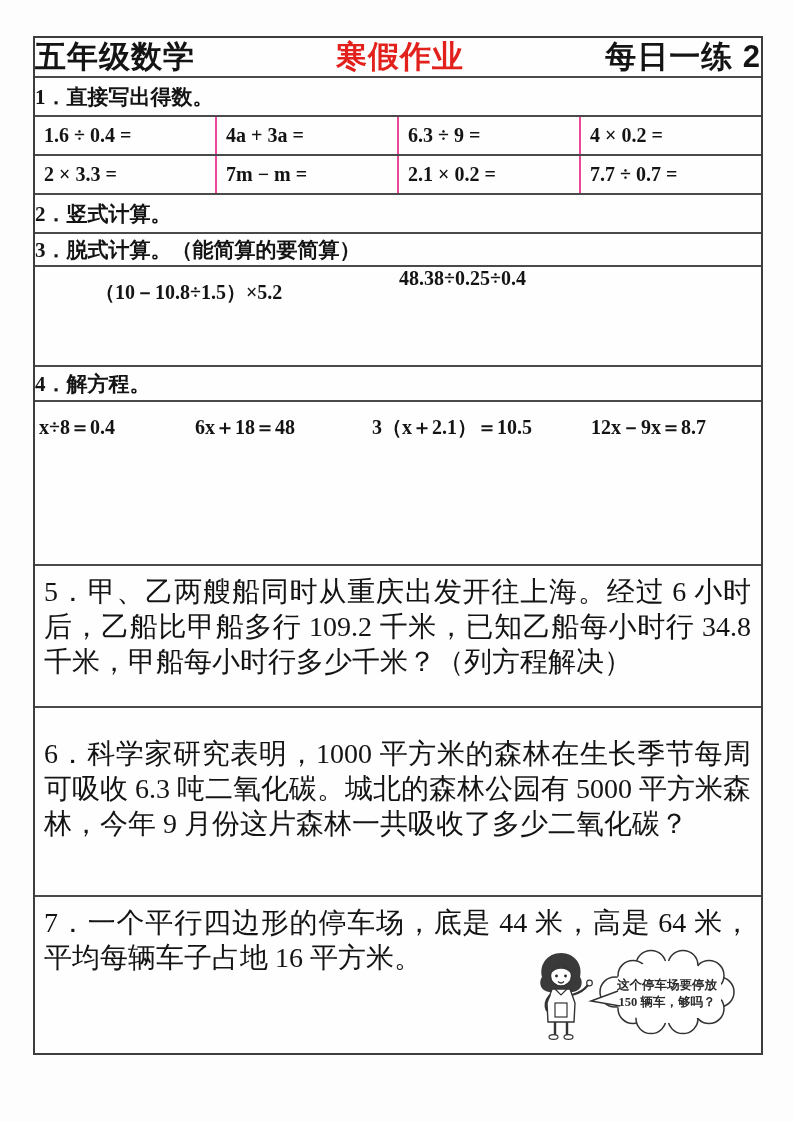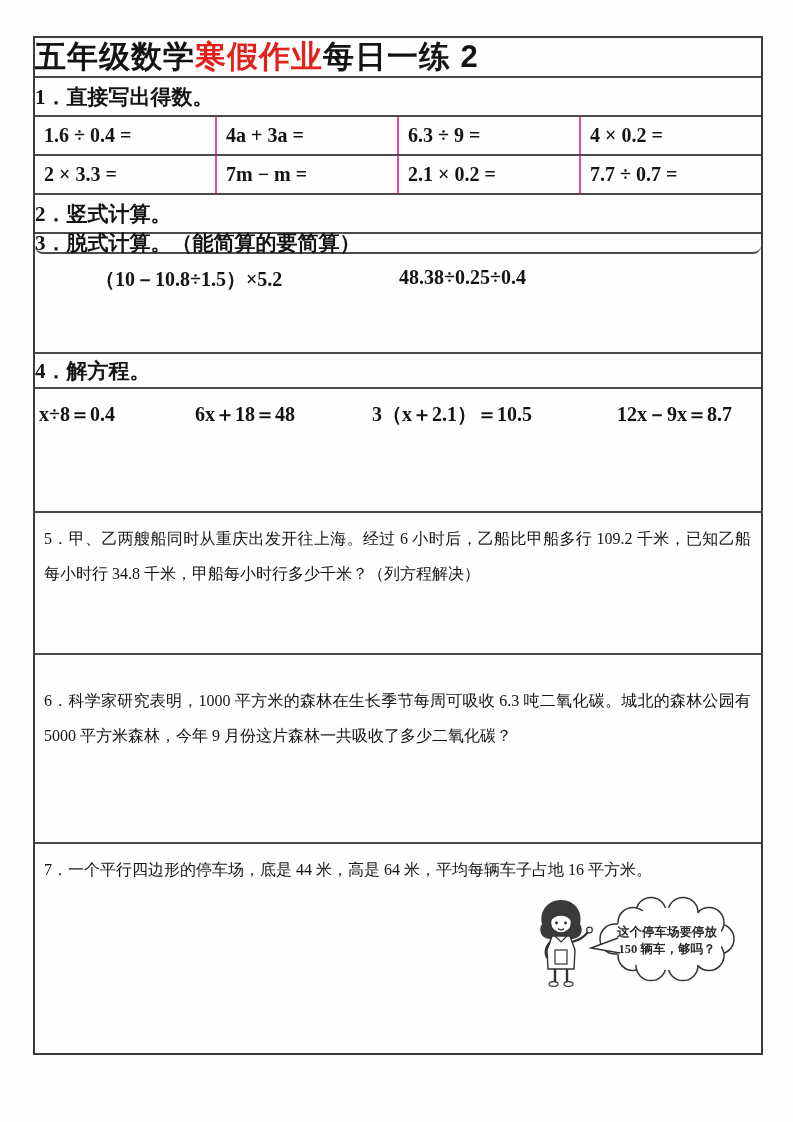--- a/index.html
+++ b/index.html
@@ -7,47 +7,47 @@
     width:793px;height:1122px;position:relative;background:#fdfdfd;
     font-family:"Liberation Serif","DejaVu Serif",serif;color:#141414;
     overflow:hidden;
   }
   .sheet{
     position:absolute;left:33px;top:36px;width:730px;height:1019px;
     border:2px solid #3d3d3d;background:#fefefe;box-sizing:border-box;
   }
   .row{box-sizing:border-box;border-bottom:2px solid #4a4a4a;position:relative;}
   .title-row{
-    height:40px;display:flex;align-items:center;justify-content:flex-start;
+    height:40px;display:flex;align-items:center;justify-content:space-between;
     font-family:"Liberation Sans","DejaVu Sans",sans-serif;
     font-weight:800;font-size:31px;letter-spacing:1px;line-height:40px;white-space:nowrap;
   }
   .title-red{color:#e2211c;}
   .header-row{
     height:39px;display:flex;align-items:center;padding-left:0;
     font-size:21px;font-weight:700;
   }
   .grid-row{height:39px;display:flex;}
   .grid-cell{
     flex:1;border-right:2px solid #ec4899;display:flex;align-items:center;
     padding-left:9px;font-weight:700;font-size:20px;box-sizing:border-box;
   }
   .grid-cell:last-child{border-right:none;}
   .s2-content{height:99px;}
-  .s3-header{height:20px;border-radius:8px;}
+  .s3-header{height:33px;}
   .s3-content{height:100px;}
   .s4-header{height:35px;}
-  .s4-content{height:124px;}
+  .s4-content{height:164px;}
   .abs-item{position:absolute;font-weight:700;font-size:20px;white-space:nowrap;}
   .eq{position:absolute;top:12px;font-weight:700;font-size:20px;white-space:nowrap;}
   .s5{height:142px;}
   .s6{height:169px;margin-top:20px;}
   .s7{height:154px;border-bottom:none;}
   .para{
-    padding:8px 10px 0 9px;font-size:16px;line-height:35px;
+    padding:8px 10px 0 9px;font-size:28px;line-height:35px;
     text-align:justify;font-weight:500;
   }
   .cartoon{position:absolute;right:4px;bottom:2px;width:232px;height:104px;}
   .cartoon svg{display:block;}
   .bubble-line{
     font-family:"Liberation Serif","DejaVu Serif",serif;
     font-size:12.5px;font-weight:600;fill:#2b2b2b;
   }
   .ink{stroke:#333;fill:none;}
 </style>
@@ -82,31 +82,31 @@
 
   <div class="row header-row">
     <span>2．竖式计算。</span>
   </div>
 
   <div class="row header-row s3-header">
     <span>3．脱式计算。（能简算的要简算）</span>
   </div>
   <div class="row s3-content">
     <span class="abs-item" style="left:60px;top:12px;">（10－10.8÷1.5）×5.2</span>
-    <span class="abs-item" style="left:364px;top:12px;">48.38÷0.25÷0.4</span>
+    <span class="abs-item" style="left:364px;top:0;">48.38÷0.25÷0.4</span>
   </div>
 
   <div class="row header-row s4-header">
     <span>4．解方程。</span>
   </div>
   <div class="row s4-content">
     <span class="eq" style="left:4px;">x÷8＝0.4</span>
     <span class="eq" style="left:160px;">6x＋18＝48</span>
     <span class="eq" style="left:337px;">3（x＋2.1）＝10.5</span>
-    <span class="eq" style="left:582px;">12x－9x＝8.7</span>
+    <span class="eq" style="left:556px;">12x－9x＝8.7</span>
   </div>
 
   <div class="row s5">
     <div class="para">5．甲、乙两艘船同时从重庆出发开往上海。经过 6 小时后，乙船比甲船多行 109.2 千米，已知乙船每小时行 34.8 千米，甲船每小时行多少千米？（列方程解决）</div>
   </div>
 
   <div class="row s6">
     <div class="para">6．科学家研究表明，1000 平方米的森林在生长季节每周可吸收 6.3 吨二氧化碳。城北的森林公园有 5000 平方米森林，今年 9 月份这片森林一共吸收了多少二氧化碳？</div>
   </div>
 

